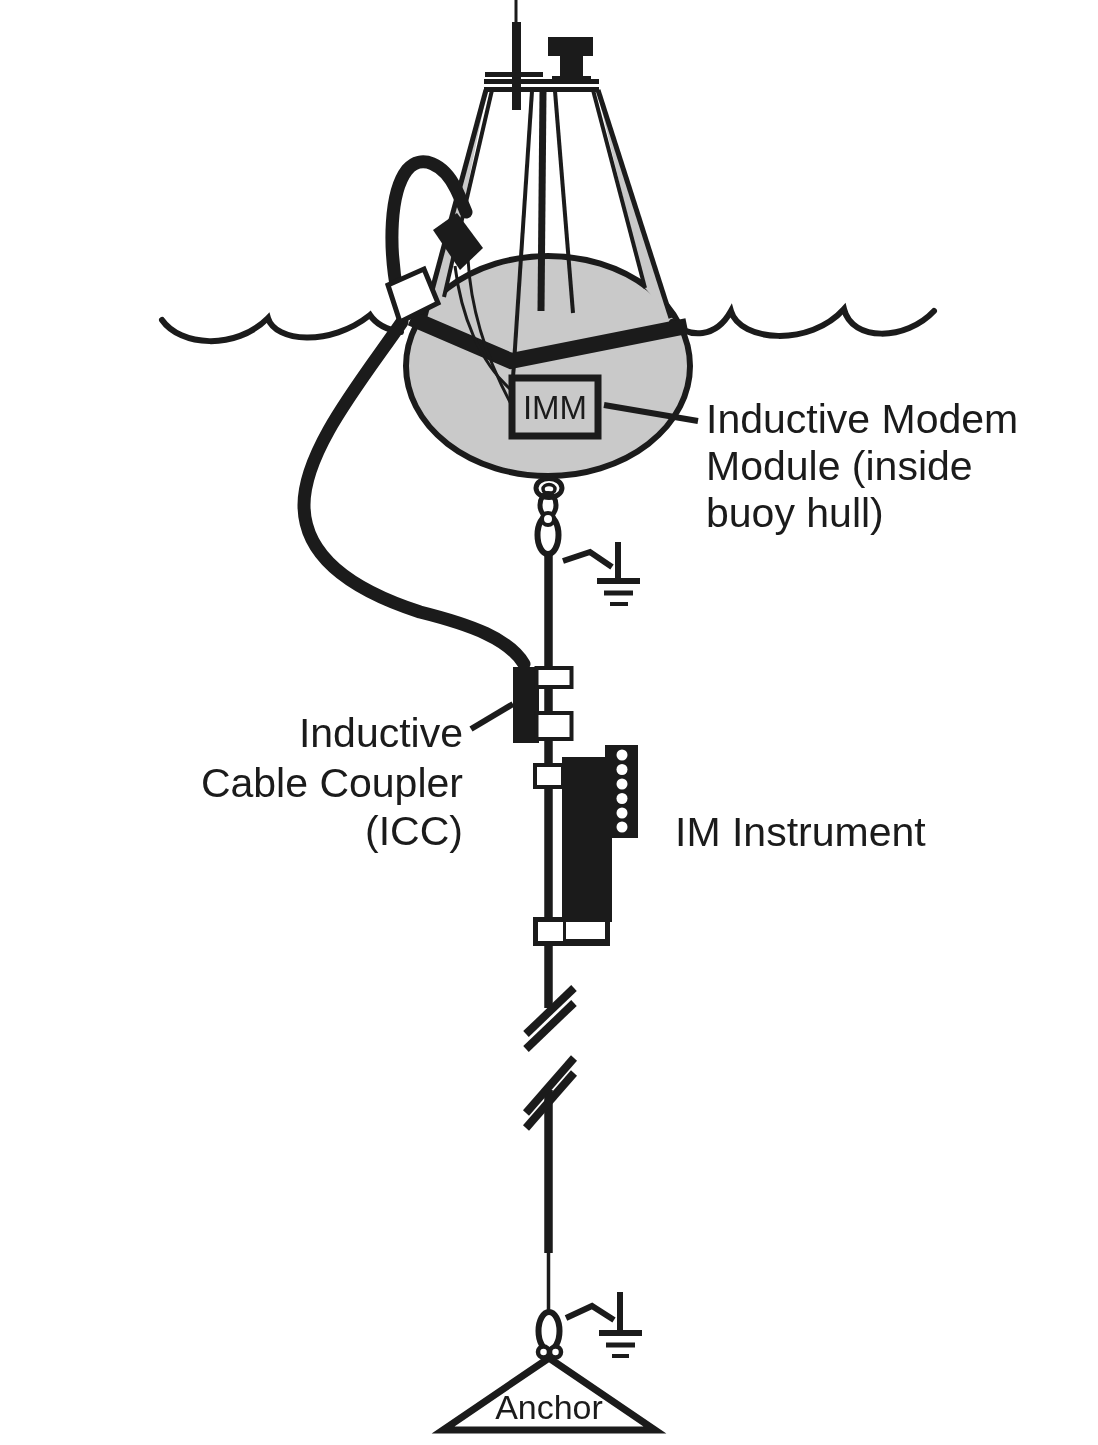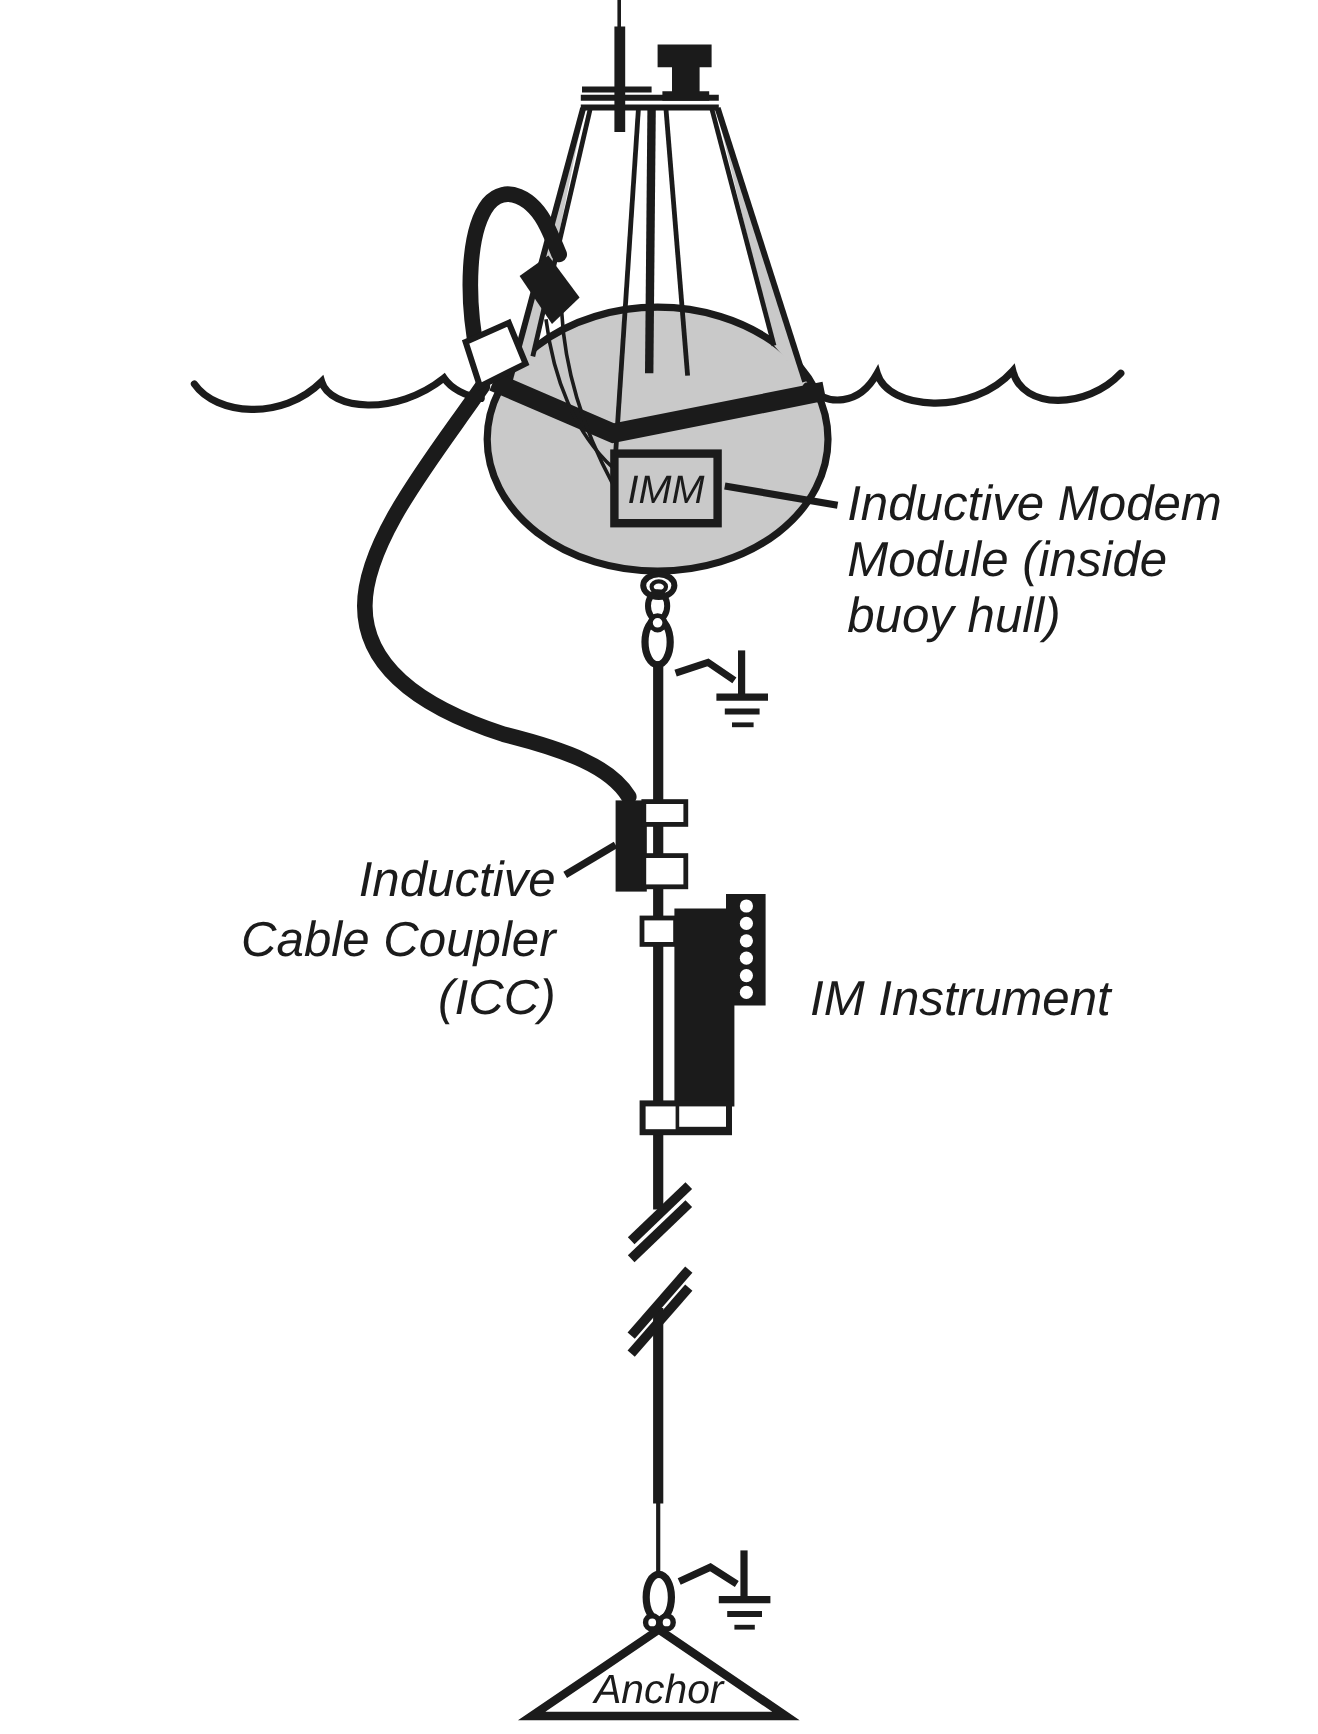--- a/index.html
+++ b/index.html
@@ -1,17 +1,17 @@
 <!DOCTYPE html>
 <html style="--ink: #1b1b1b; --hull_gray: #c9c9c9; --bg: #ffffff;"><head>
 <meta charset="utf-8">
 <style>
   :root { --ink:#1b1b1b; --hull_gray:#c9c9c9; --bg:#ffffff; }
   html,body { margin:0; padding:0; background:var(--bg); }
-  .stage { width:1026px; height:1445px; background:var(--bg); position:relative; overflow:hidden;font-style:italic; }
+  .stage { width:1026px; height:1445px; background:var(--bg); position:relative; overflow:hidden; }
   svg { display:block; }
   .s  { stroke:var(--ink); fill:none; }
   .f  { fill:var(--ink); stroke:none; }
   .w  { fill:var(--bg); stroke:var(--ink); }
   .g  { fill:var(--hull_gray); stroke:none; }
   .gs { fill:var(--hull_gray); stroke:var(--ink); }
   .hole { fill:var(--bg); stroke:none; }
   .lbl { font-family:"Liberation Sans", sans-serif; fill:var(--ink); font-size:41px; }
   .lbl-end { text-anchor:end; }
   .lbl-mid { text-anchor:middle; }

